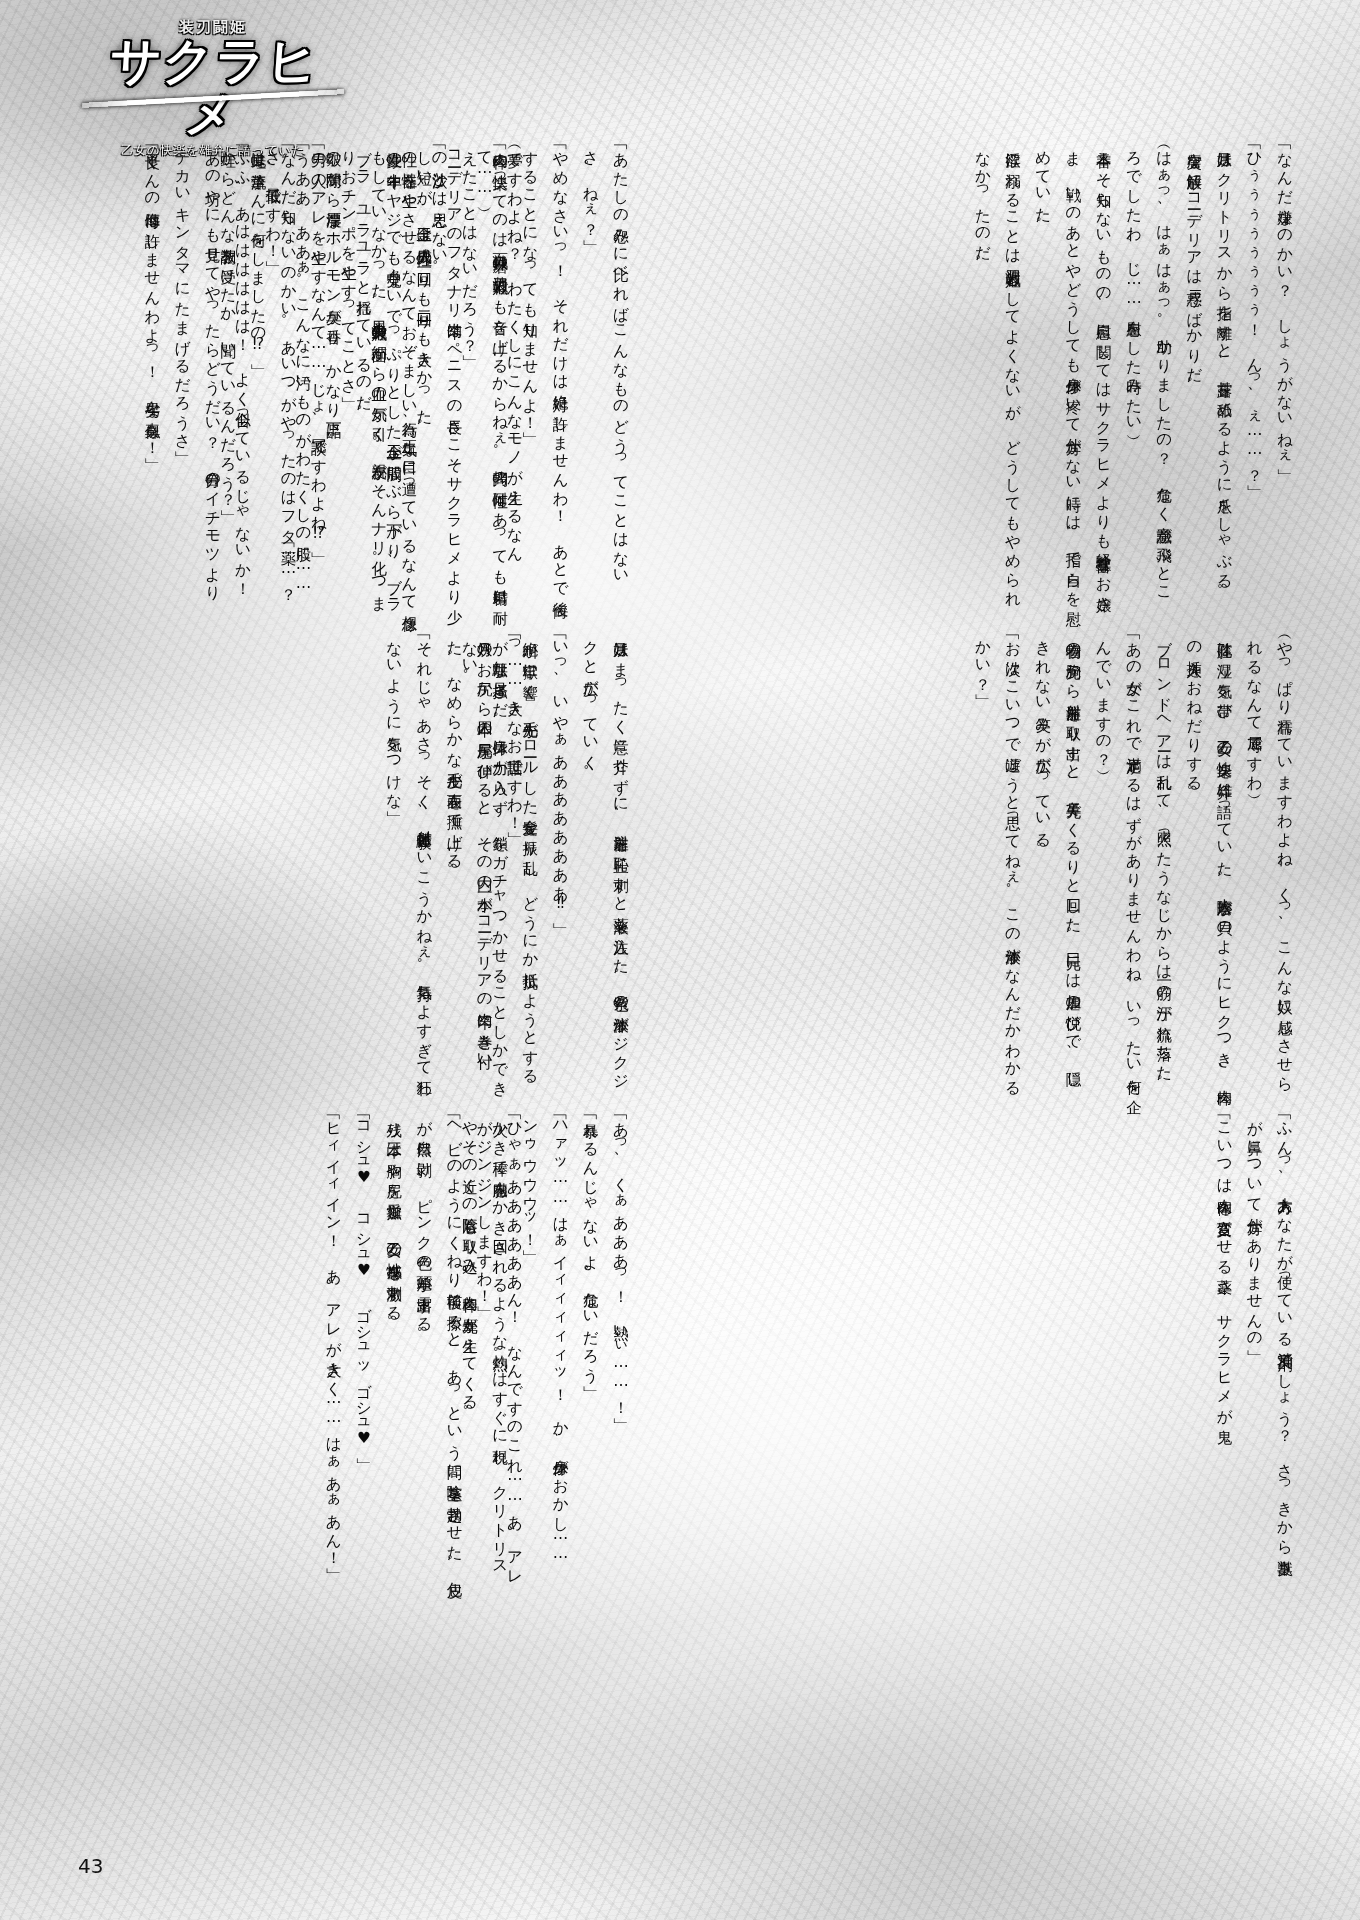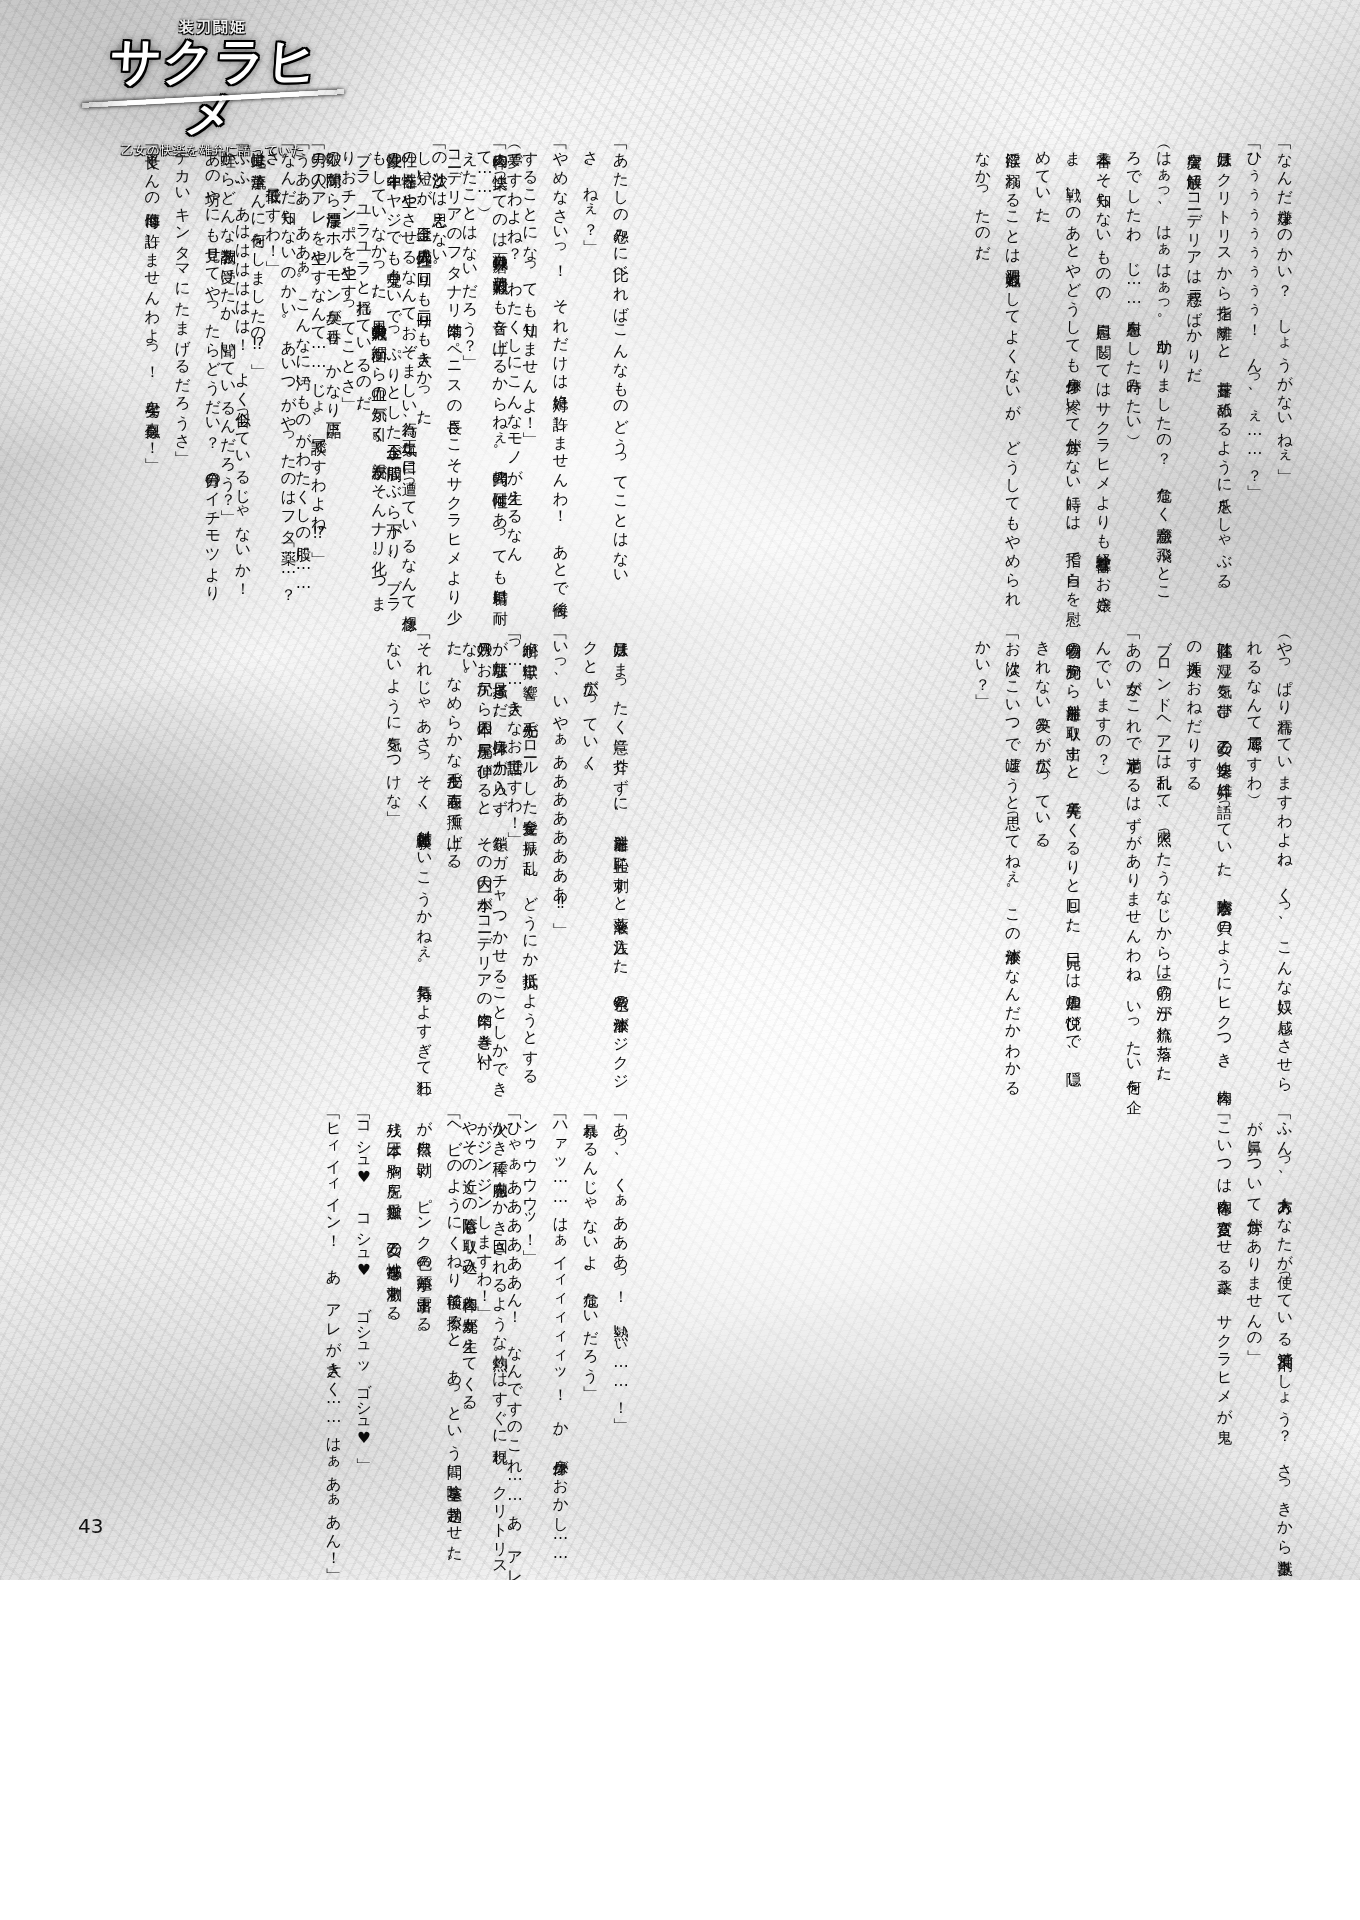--- a/index.html
+++ b/index.html
@@ -6,21 +6,21 @@
     margin: 0;
     padding: 0;
     background: #ffffff;
   }
   body {
     font-family: "Liberation Serif", "DejaVu Serif", serif;
   }
   .page {
     position: relative;
     width: 1360px;
-    height: 1580px;
+    height: 1920px;
     overflow: hidden;
     background:
       radial-gradient(ellipse 900px 500px at 30% 18%, rgba(255,255,255,0.92) 0%, rgba(255,255,255,0.55) 38%, rgba(255,255,255,0.0) 72%),
       radial-gradient(ellipse 700px 420px at 78% 8%, rgba(255,255,255,0.85) 0%, rgba(255,255,255,0.30) 45%, rgba(255,255,255,0.0) 78%),
       radial-gradient(ellipse 1000px 700px at 55% 62%, rgba(255,255,255,0.88) 0%, rgba(255,255,255,0.55) 40%, rgba(255,255,255,0.05) 80%),
       linear-gradient(168deg, #cfcfcf 0%, #e9e9e9 12%, #bdbdbd 25%, #f2f2f2 38%, #cdcdcd 52%, #efefef 66%, #d6d6d6 80%, #f4f4f4 92%, #e2e2e2 100%);
   }
   
   .smoke {
     position: absolute;

